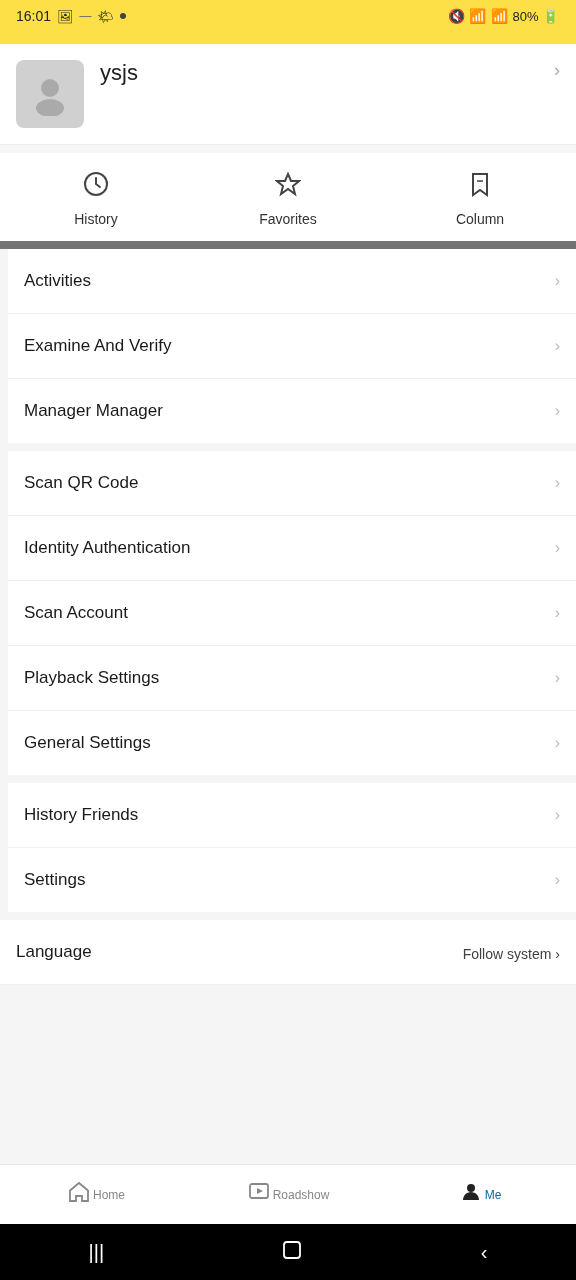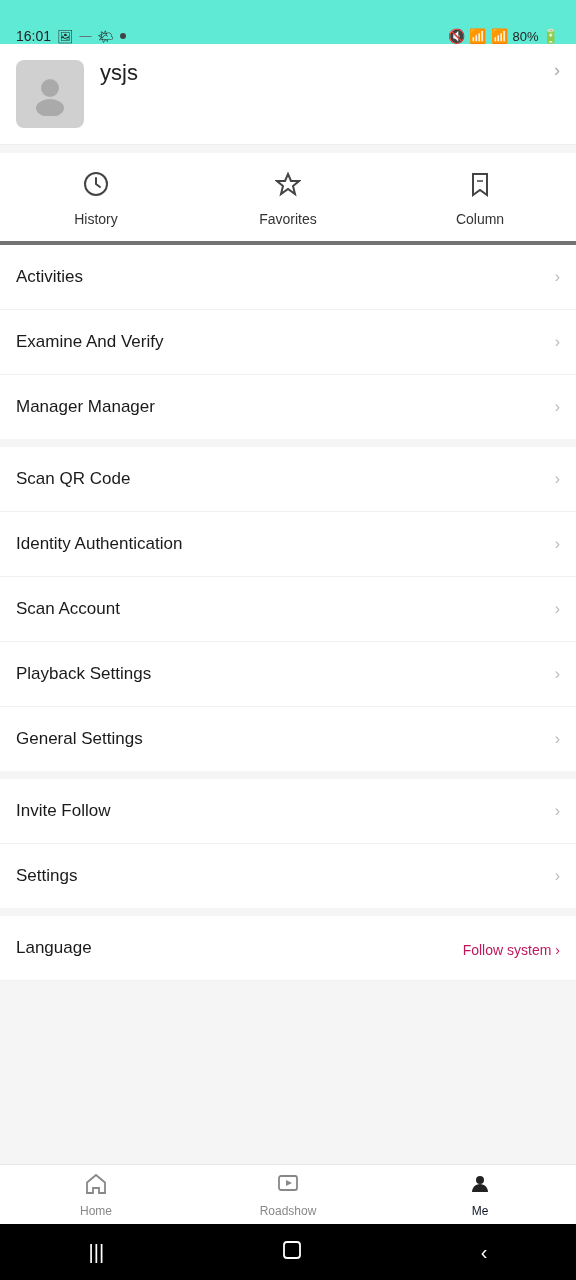--- a/index.html
+++ b/index.html
@@ -9,26 +9,26 @@
       min-height: 1280px;
       background: #f5f5f5;
       font-family: -apple-system, 'Helvetica Neue', Arial, sans-serif;
       color: #222;
       display: flex;
       flex-direction: column;
     }
 
     
     .status-bar {
-      background: #5eead4;
+      background: #fde047;
       height: 44px;
       display: flex;
-      align-items: flex-end;
+      align-items: flex-start;
       justify-content: space-between;
-      padding: 0 16px;
+      padding: 8px 16px;
       font-size: 14px;
       font-weight: 500;
     }
     .status-left { display: flex; align-items: center; gap: 6px; }
     .status-right { display: flex; align-items: center; gap: 4px; font-size: 13px; }
 
     
     .profile-header {
       background: #fff;
       display: flex;
@@ -54,21 +54,21 @@
       font-size: 22px;
       font-weight: 500;
       flex: 1;
     }
     .profile-chevron { color: #aaa; font-size: 18px; }
 
     
     .quick-nav {
       background: #fff;
       display: flex;
-      border-bottom: 4px solid #737373;
+      border-bottom: 8px solid #737373;
       margin-top: 8px;
     }
     .quick-nav-item {
       flex: 1;
       display: flex;
       flex-direction: column;
       align-items: center;
       padding: 18px 0 14px;
       gap: 8px;
       cursor: pointer;
@@ -79,20 +79,21 @@
     }
     .quick-nav-item .nav-label {
       font-size: 14px;
       color: #333;
     }
 
     
     .section {
       background: #fff;
       margin-bottom: 8px;
+      margin-left: 8px;
     }
     .menu-item {
       display: flex;
       align-items: center;
       justify-content: space-between;
       padding: 22px 16px;
       border-bottom: 1px solid #f0f0f0;
       cursor: pointer;
     }
     .menu-item:last-child { border-bottom: none; }
@@ -109,30 +110,30 @@
       left: 0;
       width: 576px;
       background: #fff;
       border-top: 1px solid #e8e8e8;
       display: flex;
       height: 60px;
     }
     .tab-item {
       flex: 1;
       display: flex;
-      flex-direction: column;
+      flex-direction: row;
       align-items: center;
       justify-content: center;
       gap: 2px;
       cursor: pointer;
     }
     .tab-icon { font-size: 22px; color: #888; }
     .tab-icon.active { color: #222; }
     .tab-label { font-size: 12px; color: #888; }
-    .tab-label.active { color: #0f172a; }
+    .tab-label.active { color: #0369a1; }
 
     
     .sys-nav {
       position: fixed;
       bottom: 0;
       left: 0;
       width: 576px;
       height: 56px;
       background: #000;
       display: flex;
@@ -149,21 +150,21 @@
     
     .partial-row {
       display: flex;
       align-items: flex-end;
       justify-content: space-between;
       padding: 22px 16px;
       background: #fff;
       border-bottom: 1px solid #f0f0f0;
     }
     .partial-left { font-size: 17px; color: #1a1a1a; }
-    .partial-right { font-size: 14px; color: #be185d; display: flex; align-items: center; gap: 4px; }
+    .partial-right { font-size: 14px; color: #404040; display: flex; align-items: center; gap: 4px; }
 
     
     .bottom-spacer { height: 172px; }
   </style>
 </head>
 <body>
 
 <div class="status-bar">
   <div class="status-left">
     <span>16:01</span>
@@ -259,21 +260,21 @@
     <span class="menu-chevron">›</span>
   </div>
   <div class="menu-item">
     <span class="menu-item-label">General Settings</span>
     <span class="menu-chevron">›</span>
   </div>
 </div>
 
 <div class="section">
   <div class="menu-item">
-    <span class="menu-item-label">Invite Follow</span>
+    <span class="menu-item-label">History Friends</span>
     <span class="menu-chevron">›</span>
   </div>
   <div class="menu-item">
     <span class="menu-item-label">Settings</span>
     <span class="menu-chevron">›</span>
   </div>
 </div>
 
 <div class="partial-row">
   <span class="partial-left">Language</span>

